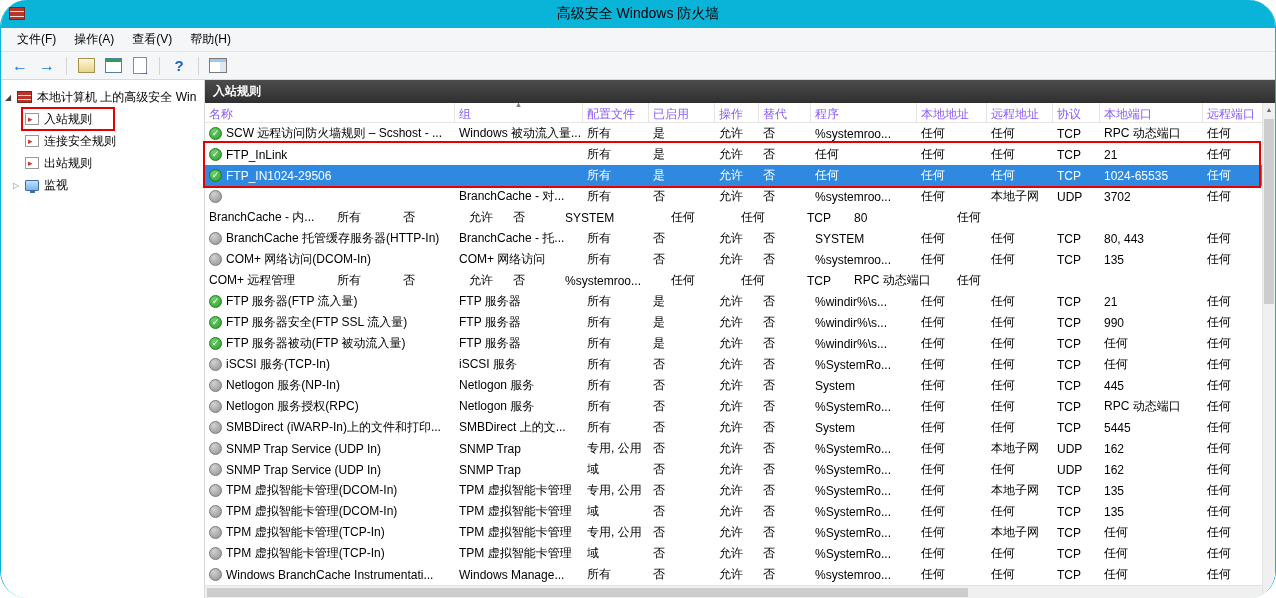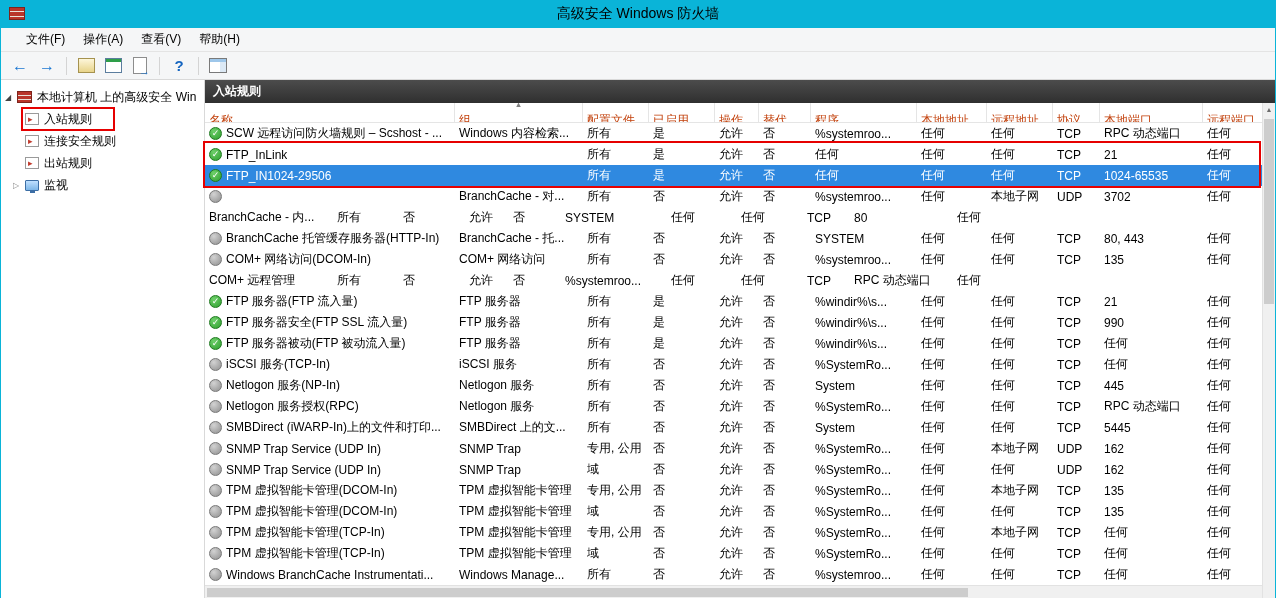--- a/index.html
+++ b/index.html
@@ -1,28 +1,28 @@
 <!DOCTYPE html>
 <html><head>
 <meta charset="utf-8">
 <style>
   * { box-sizing: border-box; margin: 0; padding: 0; }
   html,body { width:1276px; height:598px; overflow:hidden; }
   body { font-family: "Liberation Sans", "DejaVu Sans", sans-serif; font-size:12px; color:#000; background:#fff; }
 
-  .window { position:relative; width:1276px; height:598px; background:#fff; border-left:1px solid #0ab4d8; border-right:1px solid #0ab4d8; overflow:hidden; }
+  .window { position:relative; width:1276px; height:598px; background:#fff; border-left:1px solid #0ab4d8; border-right:1px solid #0ab4d8; overflow:hidden;border-radius:27px; }
 
   
   .titlebar { height:28px; background:#0ab4d8; position:relative; display:flex; align-items:center; }
   .app-icon { position:absolute; left:8px; top:7px; width:16px; height:13px; border:1px solid #7e241c;
     background:linear-gradient(#b9352a 0 3px,#e9e1d8 3px 4px,#b9352a 4px 8px,#e9e1d8 8px 9px,#b9352a 9px 13px); }
   .title { position:absolute; left:0; right:0; text-align:center; font-size:14px; color:#000; }
 
   
-  .menubar { height:24px; background:#f5f6f7; border-bottom:1px solid #e4e4e4; display:flex; align-items:center; padding-left:16px; }
+  .menubar { height:24px; background:#f5f6f7; border-bottom:1px solid #e4e4e4; display:flex; align-items:center; padding-left:7px; }
   .menu-item { padding:4px 9px; cursor:default; }
 
   
   .toolbar { height:28px; background:#f5f6f7; border-bottom:1px solid #d9d9d9; display:flex; align-items:center; padding-left:8px; gap:5px; }
   .tbi { position:relative; width:22px; height:22px; display:flex; align-items:center; justify-content:center; }
   .tb-sep { width:1px; height:18px; background:#d4d4d4; margin:0 3px; }
   .icon-back::before { content:"\2190"; color:#1976d2; font-weight:bold; font-size:16px; }
   .icon-forward::before { content:"\2192"; color:#1976d2; font-weight:bold; font-size:16px; }
   .icon-tree::before { content:""; display:block; width:15px; height:13px; border:1px solid #a5924f; background:linear-gradient(#fdf6da,#e8d48a); }
   .icon-console::before { content:""; display:block; width:15px; height:13px; border:1px solid #5b7d9e; background:linear-gradient(#2e9e49 0 3px,#ffffff 3px); }
@@ -48,21 +48,21 @@
   .monitor-icon { width:14px; height:11px; border:1px solid #3c6ea5; border-radius:1px; background:linear-gradient(#bfe0ff,#7db6e8); position:relative; }
   .monitor-icon::after { content:""; position:absolute; left:4px; bottom:-3px; width:5px; height:2px; background:#3c6ea5; }
   .tree-label { overflow:hidden; }
 
   
   .main { position:absolute; left:204px; top:80px; right:0; bottom:0; background:#fff; }
   .panel-title { height:23px; background:linear-gradient(#4c4c4c,#2f2f2f); color:#fff; font-weight:bold; display:flex; align-items:center; padding-left:8px; }
   .listview { position:absolute; top:23px; left:0; right:0; bottom:0; overflow:hidden; background:#fff; }
 
   .header-row { display:flex; height:20px; border-bottom:1px solid #e5e5e5; background:#fff; }
-  .hcell { position:relative; flex:none; padding:9px 4px 0 4px; border-right:1px solid #e5e5e5; white-space:nowrap; overflow:hidden; color:#c2410c; }
+  .hcell { position:relative; flex:none; padding:3px 4px 0 4px; border-right:1px solid #e5e5e5; white-space:nowrap; overflow:hidden; color:#8b5cf6; }
   .hcell.sorted::after { content:"\25B4"; position:absolute; top:-4px; left:50%; transform:translateX(-50%); font-size:9px; color:#808080; }
 
   .rows { }
   .row { display:flex; height:21px; align-items:center; }
   .row.selected { background:#2f89e0; color:#fff; }
   .cell { flex:none; padding:0 4px; white-space:nowrap; overflow:hidden; }
   .cell.c0 { display:flex; align-items:center; gap:4px; }
   .name-text { overflow:hidden; white-space:nowrap; }
   .rule-icon { flex:none; width:13px; height:13px; border-radius:50%; display:flex; align-items:center; justify-content:center; font-size:9px; color:#fff; line-height:13px; }
   .rule-icon.enabled { background:radial-gradient(circle at 35% 30%, #6fd06b, #2e9e2e); border:1px solid #1e7a1e; }
@@ -155,21 +155,21 @@
           <div class="hcell c9">协议</div>
           <div class="hcell c10">本地端口</div>
           <div class="hcell c11">远程端口</div>
         </div>
       <div class="rows">
           <div class="row">
             <div class="cell c0">
               <span class="rule-icon enabled">✓</span>
               <span class="name-text">SCW 远程访问防火墙规则 – Scshost - ...</span>
             </div>
-            <div class="cell c1">Windows 内容检索...</div>
+            <div class="cell c1">Windows 被动流入量...</div>
             <div class="cell c2">所有</div>
             <div class="cell c3">是</div>
             <div class="cell c4">允许</div>
             <div class="cell c5">否</div>
             <div class="cell c6">%systemroo...</div>
             <div class="cell c7">任何</div>
             <div class="cell c8">任何</div>
             <div class="cell c9">TCP</div>
             <div class="cell c10">RPC 动态端口</div>
             <div class="cell c11">任何</div>

